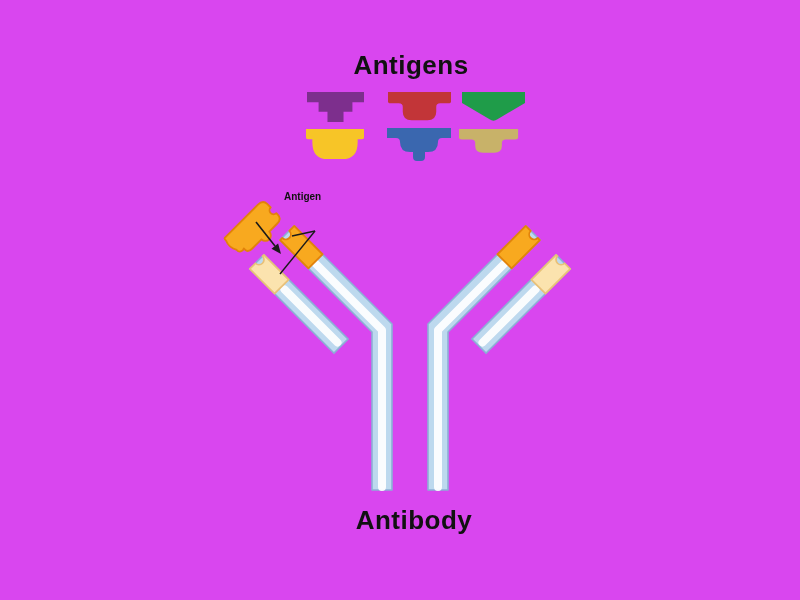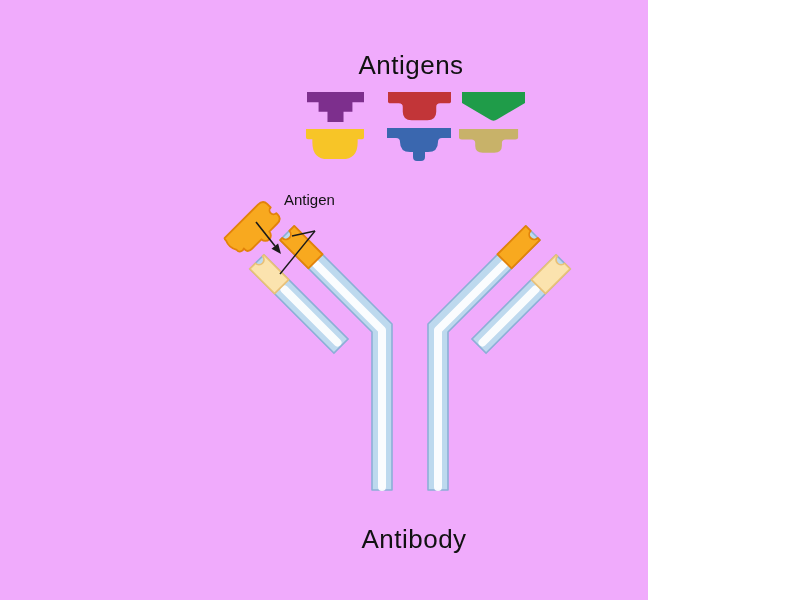--- a/index.html
+++ b/index.html
@@ -1,25 +1,25 @@
 <!DOCTYPE html>
 <html><head>
 <meta charset="utf-8">
 <style>
   html,body { margin:0; padding:0; background:#fff; }
   .stage {
-    position:relative; width:648px; height:600px; background:#f0abfc;
-    font-family:"Liberation Sans", sans-serif; overflow:hidden;
+    position:relative; width:800px; height:600px; background:#d946ef;
+    font-family:"Liberation Sans", sans-serif; overflow:hidden;font-weight:bold;
   }
   .big-label {
     position:absolute; transform:translateX(-50%);
     font-size:26px; color:#111111; white-space:nowrap; letter-spacing:0.5px;
   }
   .small-label {
-    position:absolute; font-size:15px; color:#111111; white-space:nowrap;
+    position:absolute; font-size:10px; color:#111111; white-space:nowrap;
   }
   svg.antigen { position:absolute; }
   svg.diagram { position:absolute; left:0; top:0; }
 </style>
 </head>
 <body>
 
 <div class="stage">
 
   <div class="big-label" style="left:411px; top:50px;">Antigens</div>
@@ -88,15 +88,15 @@
     </g>
 
     <g>
       <line x1="315" y1="231" x2="292" y2="236" stroke-width="1.4" stroke="#1A1A1A"></line>
       <line x1="315" y1="231" x2="280" y2="274" stroke-width="1.4" stroke="#1A1A1A"></line>
     </g>
   </svg>
 
   <div class="small-label" style="left:284px; top:191px;">Antigen</div>
 
-  <div class="big-label" style="left:414px; top:524px;">Antibody</div>
+  <div class="big-label" style="left:414px; top:505px;">Antibody</div>
 
 </div>
 
 </body></html>

